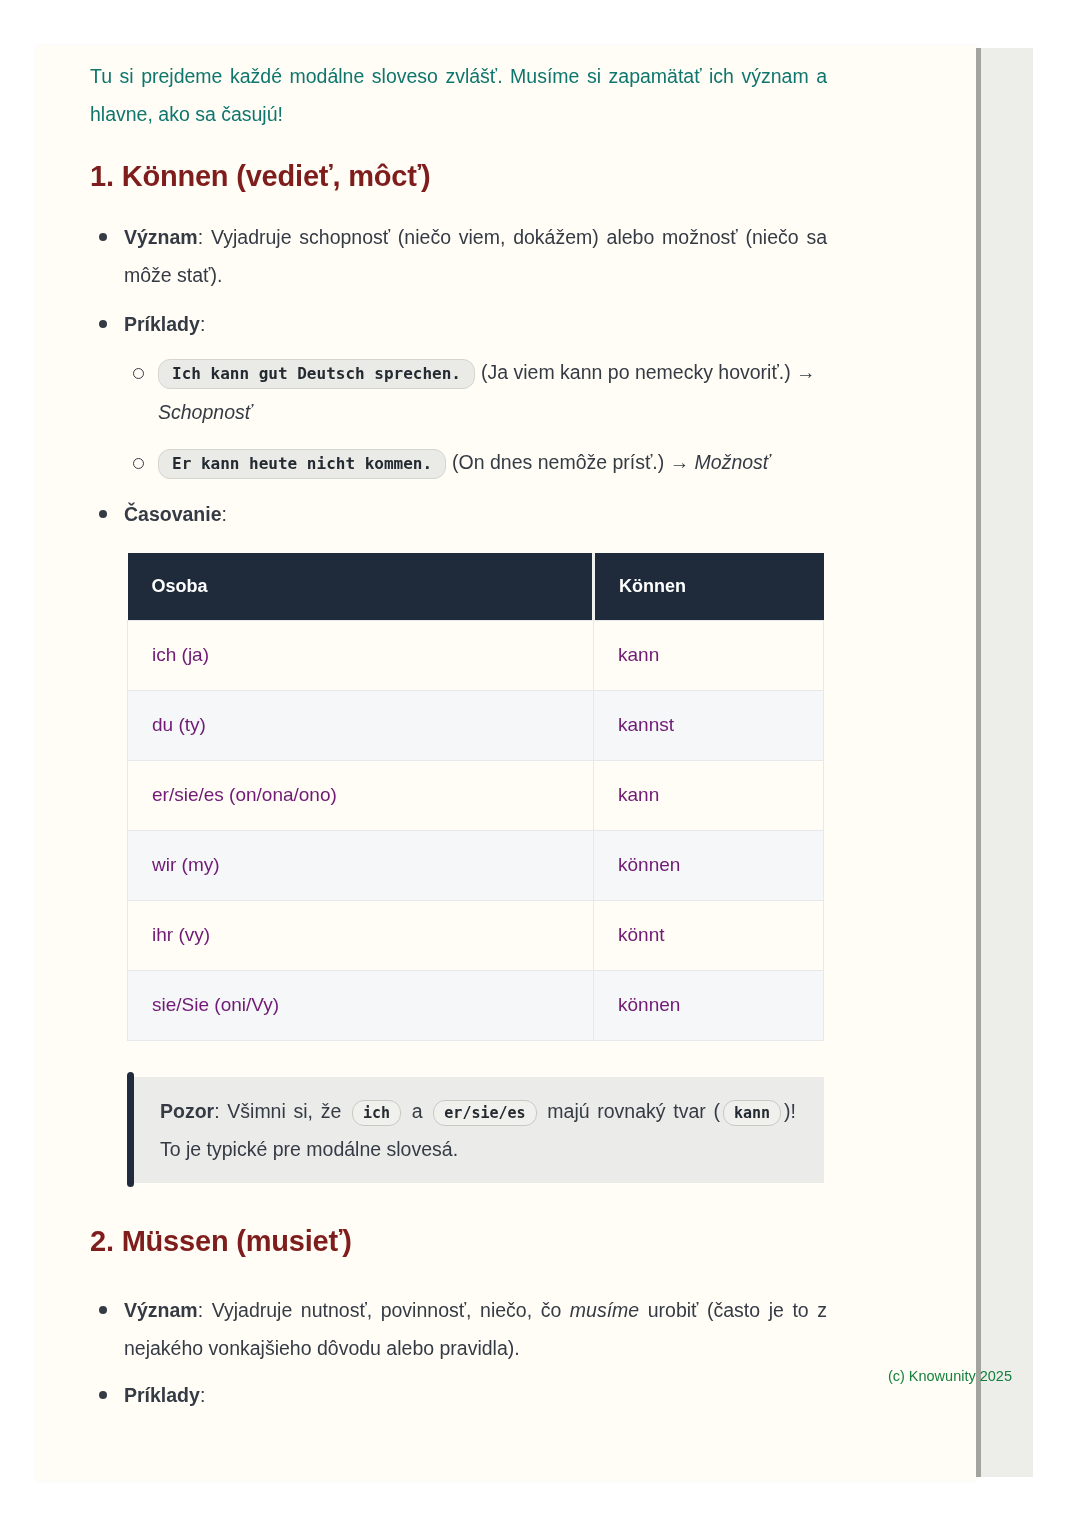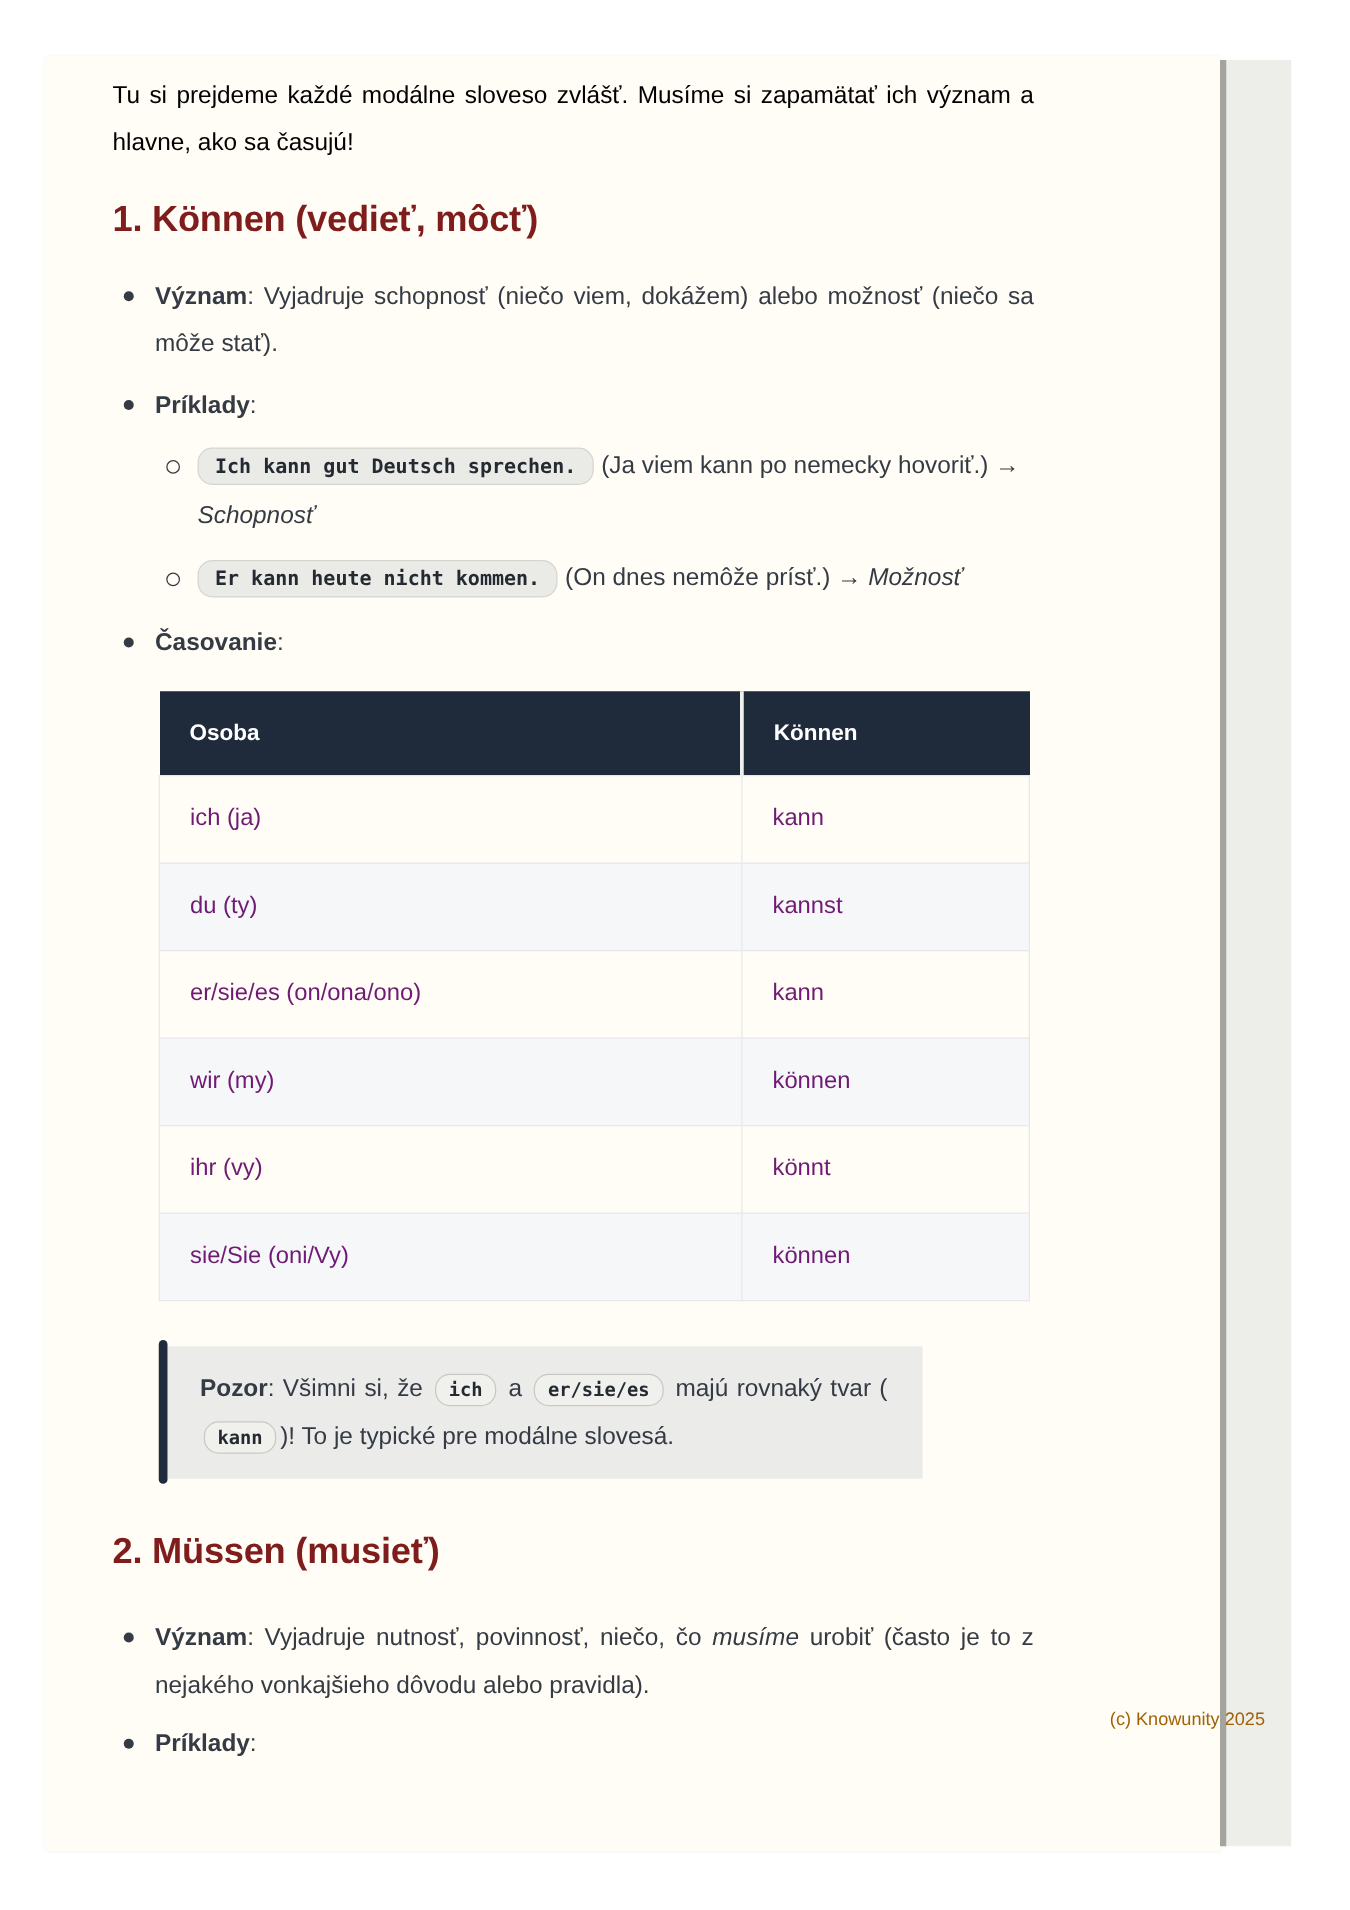--- a/index.html
+++ b/index.html
@@ -16,21 +16,21 @@
     left: 36px; top: 45px;
     width: 941px; height: 1436px;
     background: #fffdf5;
     border-radius: 3px;
     box-shadow: 0 0 3px rgba(0,0,0,0.05);
     padding: 12px 150px 0 54px;
   }
   .intro {
     margin: 0 0 25px 0;
     font-size: 19.5px; line-height: 38px;
-    color: #000000;
+    color: #0f766e;
     text-align: justify;
   }
   h1, h2 {
     margin: 0 0 24px 0;
     font-size: 29px; line-height: 36px;
     font-weight: 700;
     color: #7f1d1d;
     letter-spacing: -0.2px;
   }
   h2 { margin-top: 40px; }
@@ -104,21 +104,21 @@
     padding: 0 24px;
     font-size: 19px;
     color: #701a75;
     border: 1px solid #e6e8eb;
   }
   table.ctable tr.alt td { background: #f5f7f9; }
   table.ctable col.c1 { width: 466px; }
   .callout {
     position: relative;
     margin: 36px 13px 0 37px;
-    width: 611px;
+    width: 697px;
   }
   .callout-bar {
     position: absolute; left: 0; top: -5px; bottom: -4px;
     width: 7px;
     background: #202c3d;
     border-radius: 4px;
   }
   .callout-body {
     margin-left: 7px;
     background: #ebebe9;
@@ -131,21 +131,21 @@
     position: absolute;
     left: 976px; top: 48px;
     width: 57px; height: 1429px;
     background: #edeeea;
     border-left: 5px solid #a3a49e;
   }
   .footer {
     position: absolute;
     top: 1368px; right: 68px;
     font-size: 14.5px;
-    color: #a16207;
+    color: #15803d;
     z-index: 5;
   }
 </style>
 </head>
 <body>
 
 <div class="page">
 
   <p class="intro">Tu si prejdeme každé modálne sloveso zvlášť. Musíme si zapamätať ich význam a hlavne, ako sa časujú!</p>
 

